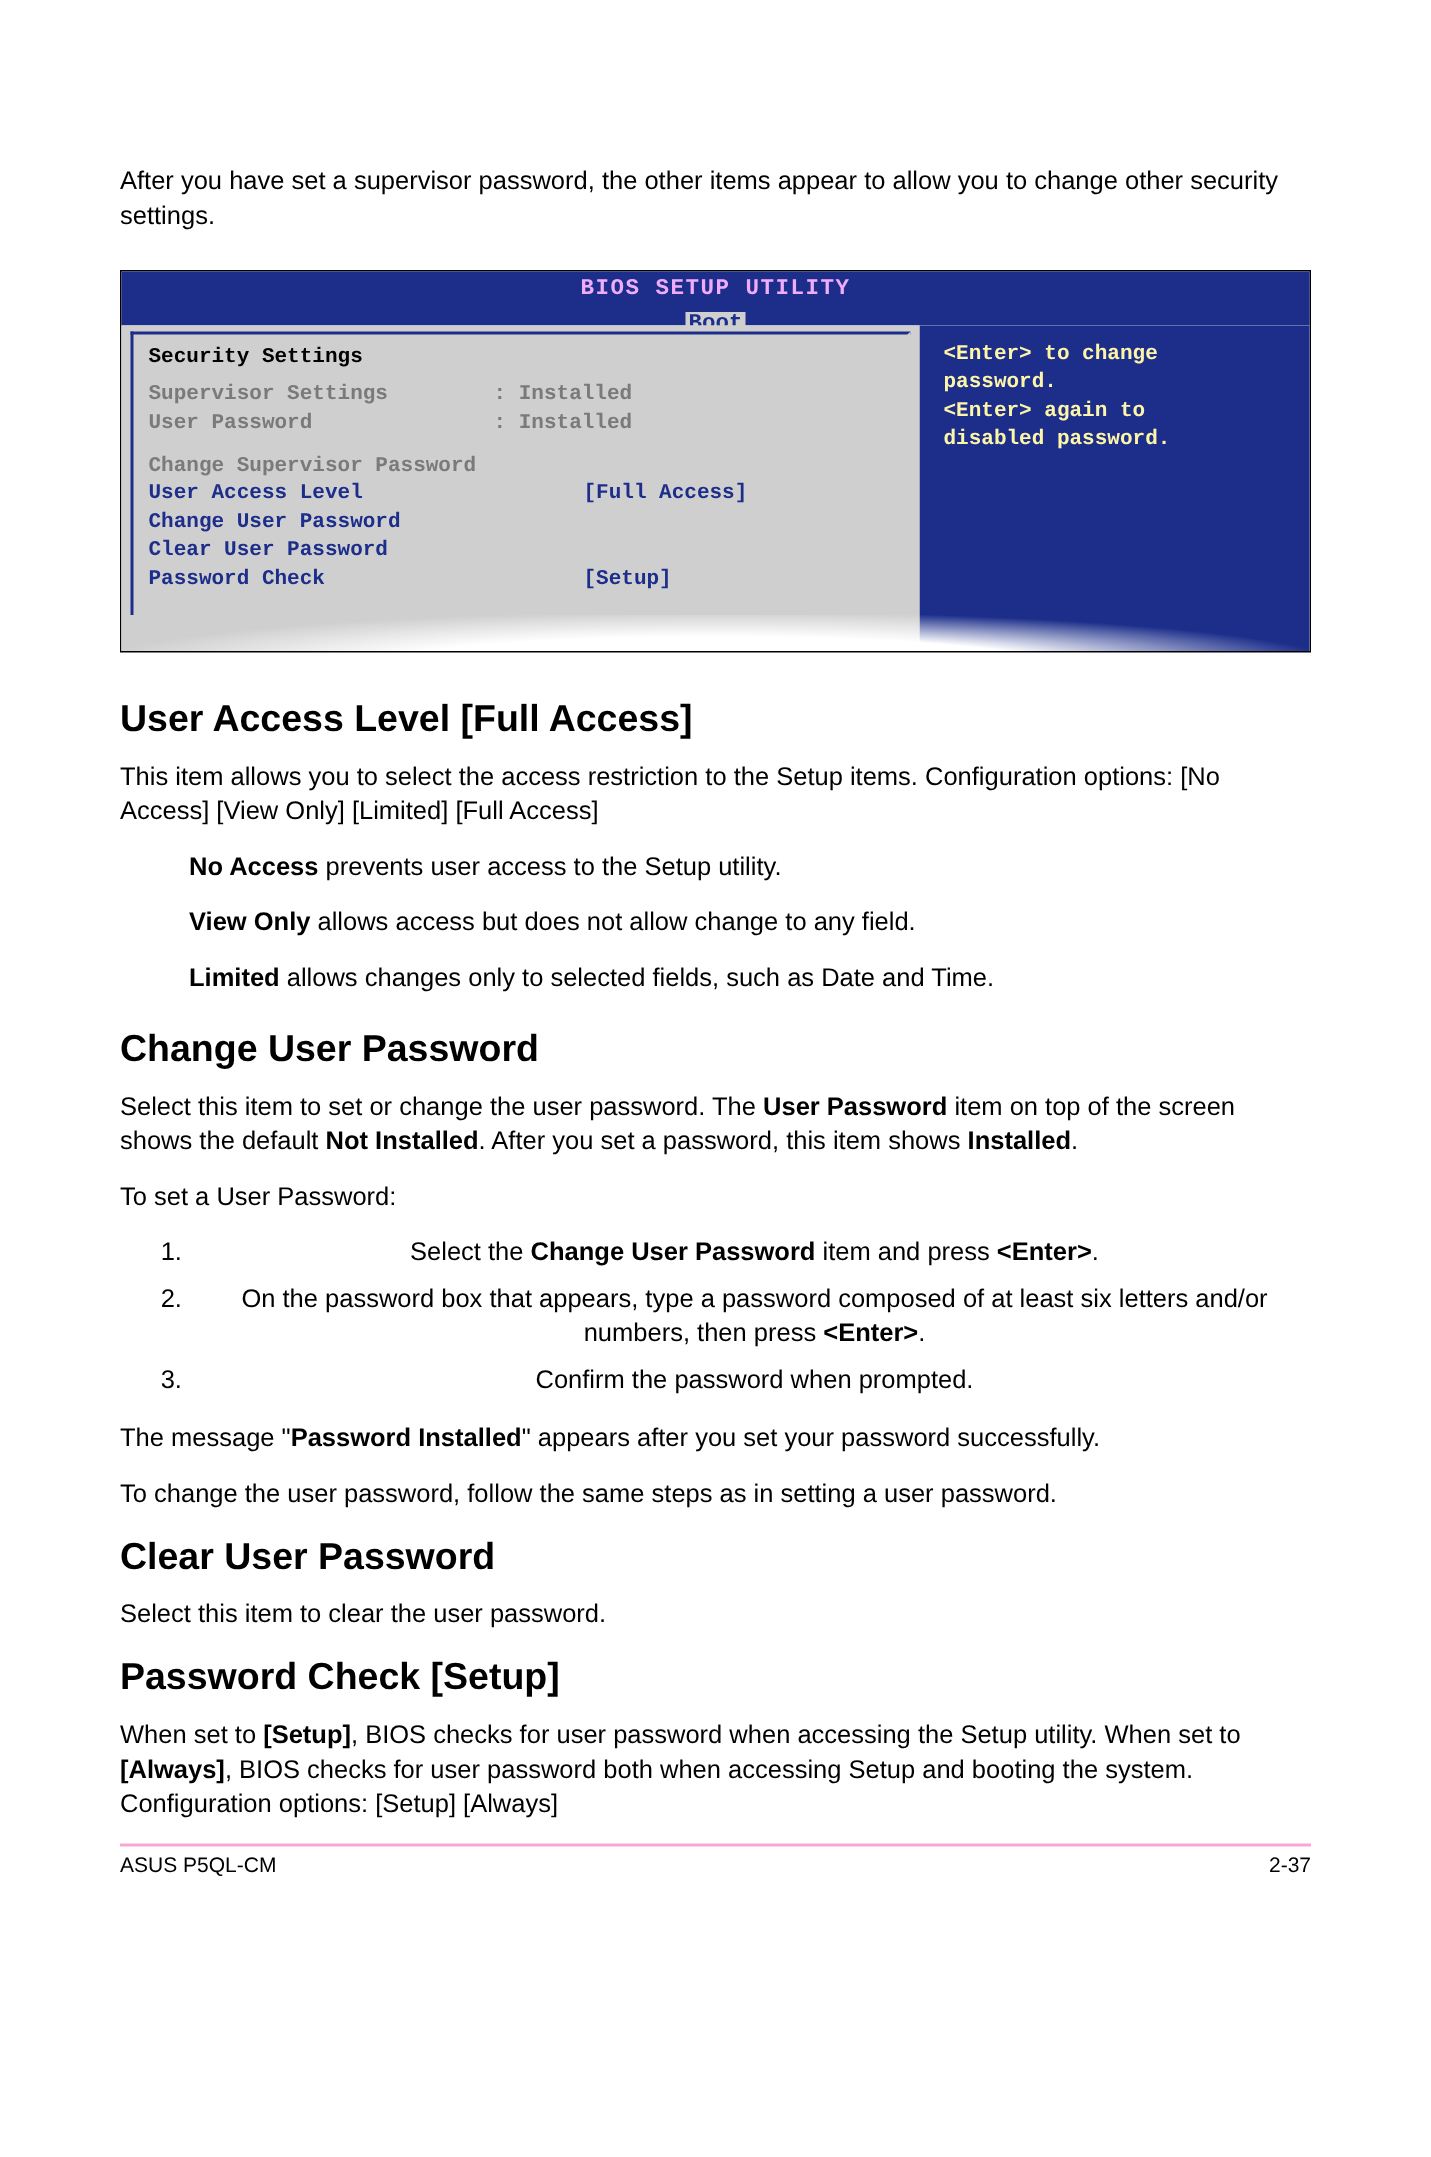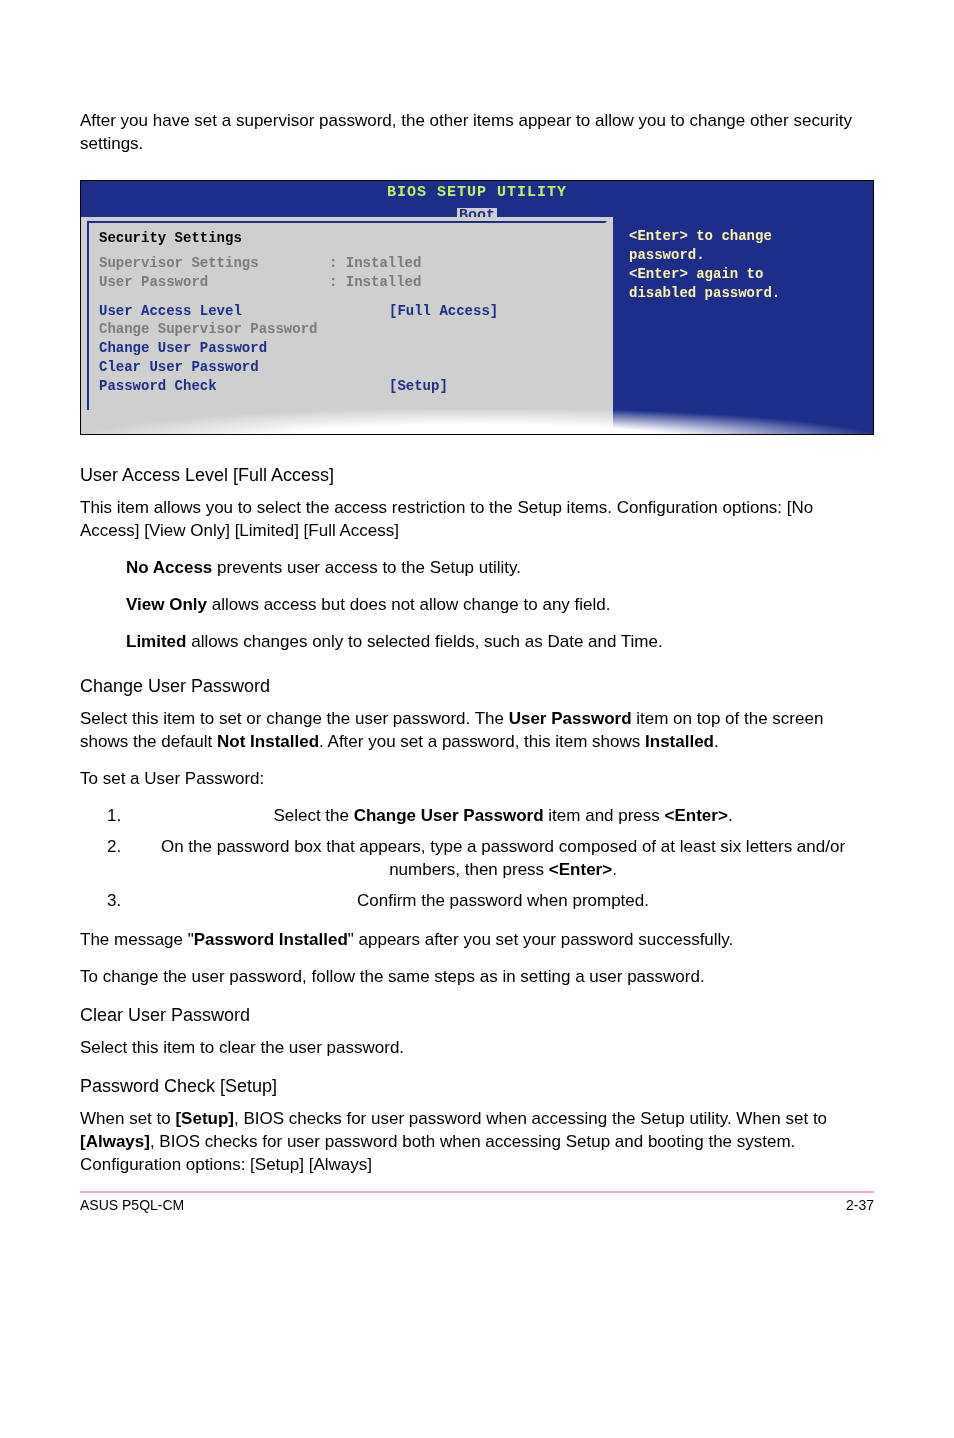--- a/index.html
+++ b/index.html
@@ -16,21 +16,21 @@
     .bios-panel { border: 1px solid #000; margin-bottom: 28px; }
     .bios-header {
       background: #1c2e8a;
       text-align: center;
       padding: 2px 0 0 0;
       position: relative;
       height: 36px;
     }
     .bios-title {
       font-family: "Courier New", monospace;
-      color: #bef264;
+      color: #f0abfc;
       font-weight: bold;
       font-size: 15px;
       letter-spacing: 1px;
     }
     .boot-tab {
       display: inline-block;
       background: #cfcfcf;
       color: #1c2e8a;
       font-family: "Courier New", monospace;
       font-weight: bold;
@@ -74,22 +74,22 @@
     }
     .bios-body-wrap { position: relative; }
     .fade {
       position: absolute;
       left: 0; right: 0; bottom: 0;
       height: 24px;
       background: radial-gradient(ellipse 70% 200% at 50% 140%, rgba(255,255,255,1) 40%, rgba(255,255,255,0) 75%);
       pointer-events: none;
     }
     h3.section {
-      font-size: 18px;
-      font-weight: normal;
+      font-size: 25px;
+      font-weight: bold;
       margin-top: 6px;
       margin-bottom: 10px;
     }
     p.body { margin-bottom: 14px; }
     .indent-block { padding-left: 46px; margin-bottom: 20px; }
     .indent-block p { margin-bottom: 14px; }
     ol { list-style: decimal; margin: 0 0 16px 0; padding-left: 0; }
     ol li { margin-left: 46px; padding-left: 6px; margin-bottom: 8px; text-align: center; }
     .footer-rule { border-top: 2px solid #f9a8d4; margin-top: 10px; padding-top: 3px; display: flex; justify-content: space-between; font-size: 14px; }
   </style>
@@ -110,25 +110,25 @@
       <div class="sec-heading">Security Settings</div>
       <div class="row grey">
         <span class="k"><span>Supervisor Settings</span></span>
         <span><span>:</span> <span>Installed</span></span>
       </div>
       <div class="row grey">
         <span class="k"><span>User Password</span></span>
         <span><span>:</span> <span>Installed</span></span>
       </div>
       <div style="height:10px"></div>
+      <div class="row grey">Change Supervisor Password</div>
       <div class="row blue">
         <span class="k" style="width:290px">User Access Level</span>
         <span>[Full Access]</span>
       </div>
-      <div class="row grey">Change Supervisor Password</div>
       <div class="row blue">Change User Password</div>
       <div class="row blue">Clear User Password</div>
       <div class="row blue">
         <span class="k" style="width:290px">Password Check</span>
         <span>[Setup]</span>
       </div>
       <div style="height:14px"></div>
       </div>
     </div>
     <div class="bios-right">

